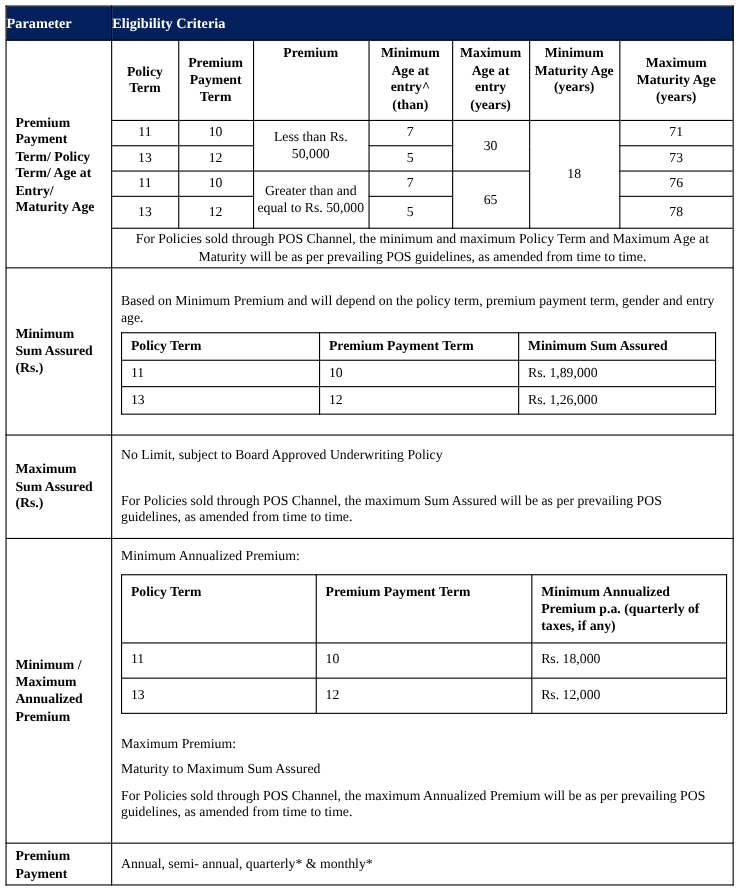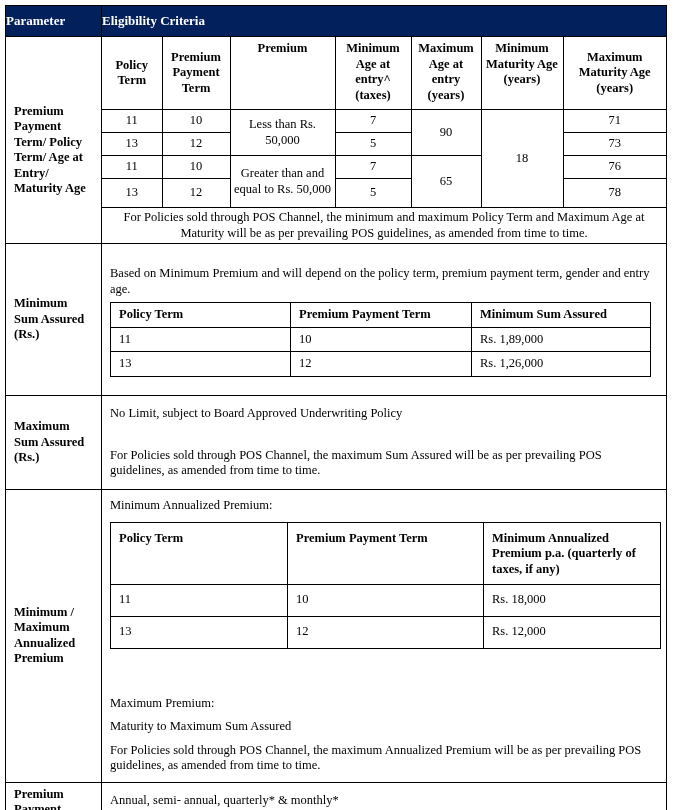--- a/index.html
+++ b/index.html
@@ -56,31 +56,31 @@
                 <col style="width:76px">
                 <col style="width:70px">
                 <col style="width:82px">
                 <col>
           </colgroup>
           <tbody>
                 <tr>
             <th>Policy Term</th>
             <th>Premium Payment Term</th>
             <th class="top">Premium</th>
-            <th class="top">Minimum Age at entry^ (taxes)</th>
+            <th class="top">Minimum Age at entry^ (than)</th>
             <th class="top">Maximum Age at entry (years)</th>
             <th class="top">Minimum Maturity Age (years)</th>
             <th>Maximum Maturity Age (years)</th>
           </tr>
           <tr>
             <td>11</td>
             <td>10</td>
             <td rowspan="2">Less than Rs. 50,000</td>
             <td>7</td>
-            <td rowspan="2">90</td>
+            <td rowspan="2">30</td>
             <td rowspan="4">18</td>
             <td>71</td>
           </tr>
           <tr>
             <td>13</td>
             <td>12</td>
             <td>5</td>
             <td>73</td>
           </tr>
           <tr>
@@ -165,21 +165,21 @@
             <td style="vertical-align:middle">10</td>
             <td style="vertical-align:middle">Rs. 18,000</td>
           </tr>
           <tr style="height:32px">
             <td style="vertical-align:middle">13</td>
             <td style="vertical-align:middle">12</td>
             <td style="vertical-align:middle">Rs. 12,000</td>
           </tr>
         </tbody>
             </table>
-        <p class="bold" style="margin-top:47px">Maximum Premium:</p>
+        <p class="bold" style="margin-top:20px">Maximum Premium:</p>
         <p style="margin-top:8px">Maturity to Maximum Sum Assured</p>
         <p style="margin-top:8px">For Policies sold through POS Channel, the maximum Annualized Premium will be as per prevailing POS guidelines, as amended from time to time.</p>
       </td>
     </tr>
 
     <tr style="height:38px">
       <td class="param" style="vertical-align:top;padding-top:4px !important">Premium Payment</td>
       <td class="cell-pad" style="padding-top:0 !important;padding-bottom:0 !important">Annual, semi- annual, quarterly* &amp; monthly*</td>
     </tr>
   </tbody>

